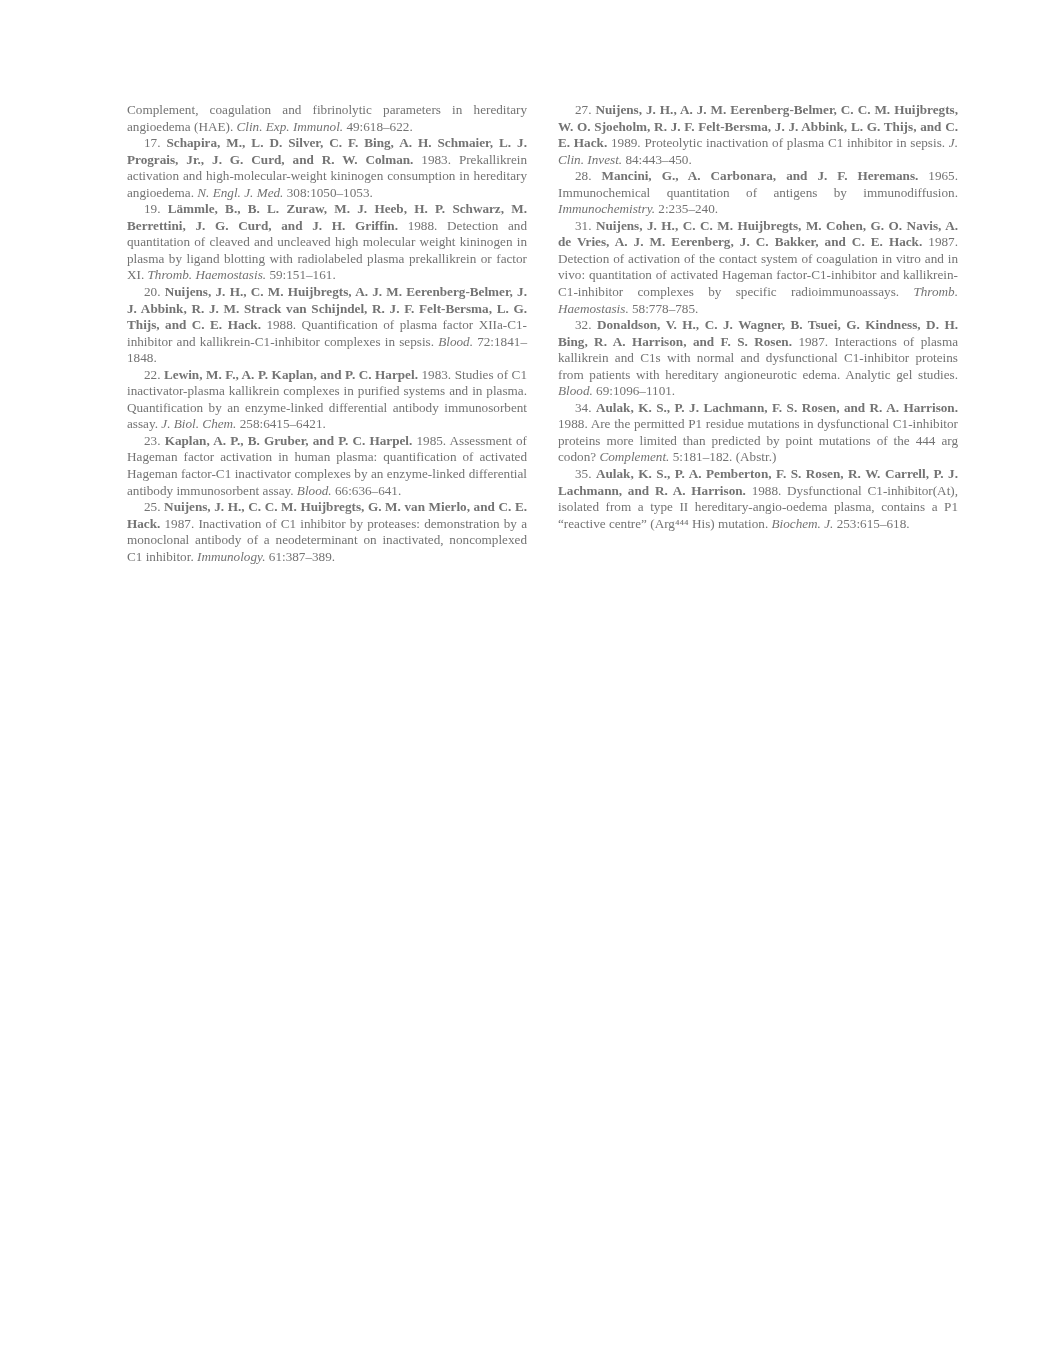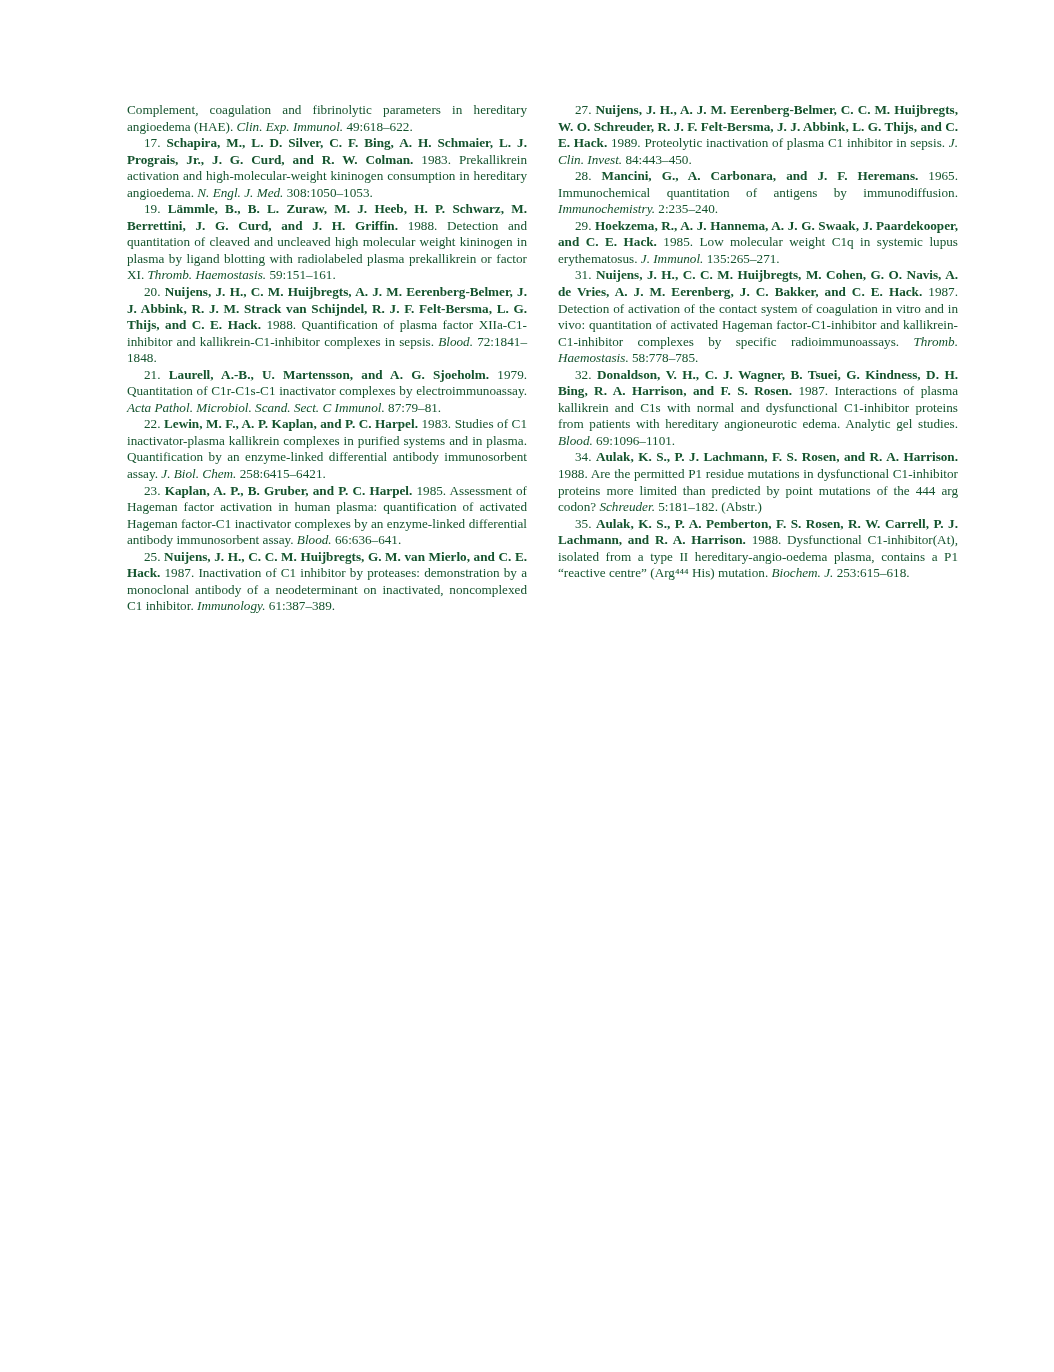--- a/index.html
+++ b/index.html
@@ -7,21 +7,21 @@
     padding: 0;
     background: #ffffff;
   }
   .page {
     position: relative;
     width: 1054px;
     height: 1081px;
     background: #ffffff;
     overflow: hidden;
     font-family: "Liberation Serif", "DejaVu Serif", serif;
-    color: #14532d;
+    color: #737373;
   }
   .columns {
     position: absolute;
     left: 127px;
     top: 102px;
     width: 832px;
     display: flex;
     gap: 31px;
   }
   .col {
@@ -62,32 +62,30 @@
 <body>
 
 <div class="page">
 
   <div class="columns">
     <div class="col" id="col-left">
         <p class="ref cont">Complement, coagulation and fibrinolytic parameters in hereditary angioedema (HAE). <i>Clin. Exp. Immunol.</i> 49:618–622.</p>
         <p class="ref">17. <b>Schapira, M., L. D. Silver, C. F. Bing, A. H. Schmaier, L. J. Prograis, Jr., J. G. Curd, and R. W. Colman.</b> 1983. Prekallikrein activation and high-molecular-weight kininogen consumption in hereditary angioedema. <i>N. Engl. J. Med.</i> 308:1050–1053.</p>
         <p class="ref">19. <b>Lämmle, B., B. L. Zuraw, M. J. Heeb, H. P. Schwarz, M. Berrettini, J. G. Curd, and J. H. Griffin.</b> 1988. Detection and quantitation of cleaved and uncleaved high molecular weight kininogen in plasma by ligand blotting with radiolabeled plasma prekallikrein or factor XI. <i>Thromb. Haemostasis.</i> 59:151–161.</p>
         <p class="ref">20. <b>Nuijens, J. H., C. M. Huijbregts, A. J. M. Eerenberg-Belmer, J. J. Abbink, R. J. M. Strack van Schijndel, R. J. F. Felt-Bersma, L. G. Thijs, and C. E. Hack.</b> 1988. Quantification of plasma factor XIIa-C1-inhibitor and kallikrein-C1-inhibitor complexes in sepsis. <i>Blood.</i> 72:1841–1848.</p>
-        <p class="ref">21. <b>Laurell, A.-B., U. Martensson, and A. G. Sjoeholm.</b> 1979. Quantitation of C1r-C1s-C1 inactivator complexes by electroimmunoassay. <i>Acta Pathol. Microbiol. Scand. Sect. C Immunol.</i> 87:79–81.</p>
         <p class="ref">22. <b>Lewin, M. F., A. P. Kaplan, and P. C. Harpel.</b> 1983. Studies of C1 inactivator-plasma kallikrein complexes in purified systems and in plasma. Quantification by an enzyme-linked differential antibody immunosorbent assay. <i>J. Biol. Chem.</i> 258:6415–6421.</p>
         <p class="ref">23. <b>Kaplan, A. P., B. Gruber, and P. C. Harpel.</b> 1985. Assessment of Hageman factor activation in human plasma: quantification of activated Hageman factor-C1 inactivator complexes by an enzyme-linked differential antibody immunosorbent assay. <i>Blood.</i> 66:636–641.</p>
         <p class="ref">25. <b>Nuijens, J. H., C. C. M. Huijbregts, G. M. van Mierlo, and C. E. Hack.</b> 1987. Inactivation of C1 inhibitor by proteases: demonstration by a monoclonal antibody of a neodeterminant on inactivated, noncomplexed C1 inhibitor. <i>Immunology.</i> 61:387–389.</p>
       </div>
     <div class="col" id="col-right">
-        <p class="ref">27. <b>Nuijens, J. H., A. J. M. Eerenberg-Belmer, C. C. M. Huijbregts, W. O. Schreuder, R. J. F. Felt-Bersma, J. J. Abbink, L. G. Thijs, and C. E. Hack.</b> 1989. Proteolytic inactivation of plasma C1 inhibitor in sepsis. <i>J. Clin. Invest.</i> 84:443–450.</p>
+        <p class="ref">27. <b>Nuijens, J. H., A. J. M. Eerenberg-Belmer, C. C. M. Huijbregts, W. O. Sjoeholm, R. J. F. Felt-Bersma, J. J. Abbink, L. G. Thijs, and C. E. Hack.</b> 1989. Proteolytic inactivation of plasma C1 inhibitor in sepsis. <i>J. Clin. Invest.</i> 84:443–450.</p>
         <p class="ref">28. <b>Mancini, G., A. Carbonara, and J. F. Heremans.</b> 1965. Immunochemical quantitation of antigens by immunodiffusion. <i>Immunochemistry.</i> 2:235–240.</p>
-        <p class="ref">29. <b>Hoekzema, R., A. J. Hannema, A. J. G. Swaak, J. Paardekooper, and C. E. Hack.</b> 1985. Low molecular weight C1q in systemic lupus erythematosus. <i>J. Immunol.</i> 135:265–271.</p>
         <p class="ref">31. <b>Nuijens, J. H., C. C. M. Huijbregts, M. Cohen, G. O. Navis, A. de Vries, A. J. M. Eerenberg, J. C. Bakker, and C. E. Hack.</b> 1987. Detection of activation of the contact system of coagulation in vitro and in vivo: quantitation of activated Hageman factor-C1-inhibitor and kallikrein-C1-inhibitor complexes by specific radioimmunoassays. <i>Thromb. Haemostasis.</i> 58:778–785.</p>
         <p class="ref">32. <b>Donaldson, V. H., C. J. Wagner, B. Tsuei, G. Kindness, D. H. Bing, R. A. Harrison, and F. S. Rosen.</b> 1987. Interactions of plasma kallikrein and C1s with normal and dysfunctional C1-inhibitor proteins from patients with hereditary angioneurotic edema. Analytic gel studies. <i>Blood.</i> 69:1096–1101.</p>
-        <p class="ref">34. <b>Aulak, K. S., P. J. Lachmann, F. S. Rosen, and R. A. Harrison.</b> 1988. Are the permitted P1 residue mutations in dysfunctional C1-inhibitor proteins more limited than predicted by point mutations of the 444 arg codon? <i>Schreuder.</i> 5:181–182. (Abstr.)</p>
+        <p class="ref">34. <b>Aulak, K. S., P. J. Lachmann, F. S. Rosen, and R. A. Harrison.</b> 1988. Are the permitted P1 residue mutations in dysfunctional C1-inhibitor proteins more limited than predicted by point mutations of the 444 arg codon? <i>Complement.</i> 5:181–182. (Abstr.)</p>
         <p class="ref">35. <b>Aulak, K. S., P. A. Pemberton, F. S. Rosen, R. W. Carrell, P. J. Lachmann, and R. A. Harrison.</b> 1988. Dysfunctional C1-inhibitor(At), isolated from a type II hereditary-angio-oedema plasma, contains a P1 “reactive centre” (Arg⁴⁴⁴ His) mutation. <i>Biochem. J.</i> 253:615–618.</p>
       </div>
   </div>
 
   <div class="footer">
     <span class="pageno">1220</span><span class="running">Cugno, Nuijens, Hack, Eerenberg, Frangi, Agostoni, and Cicardi</span>
   </div>
 
 </div>
 

